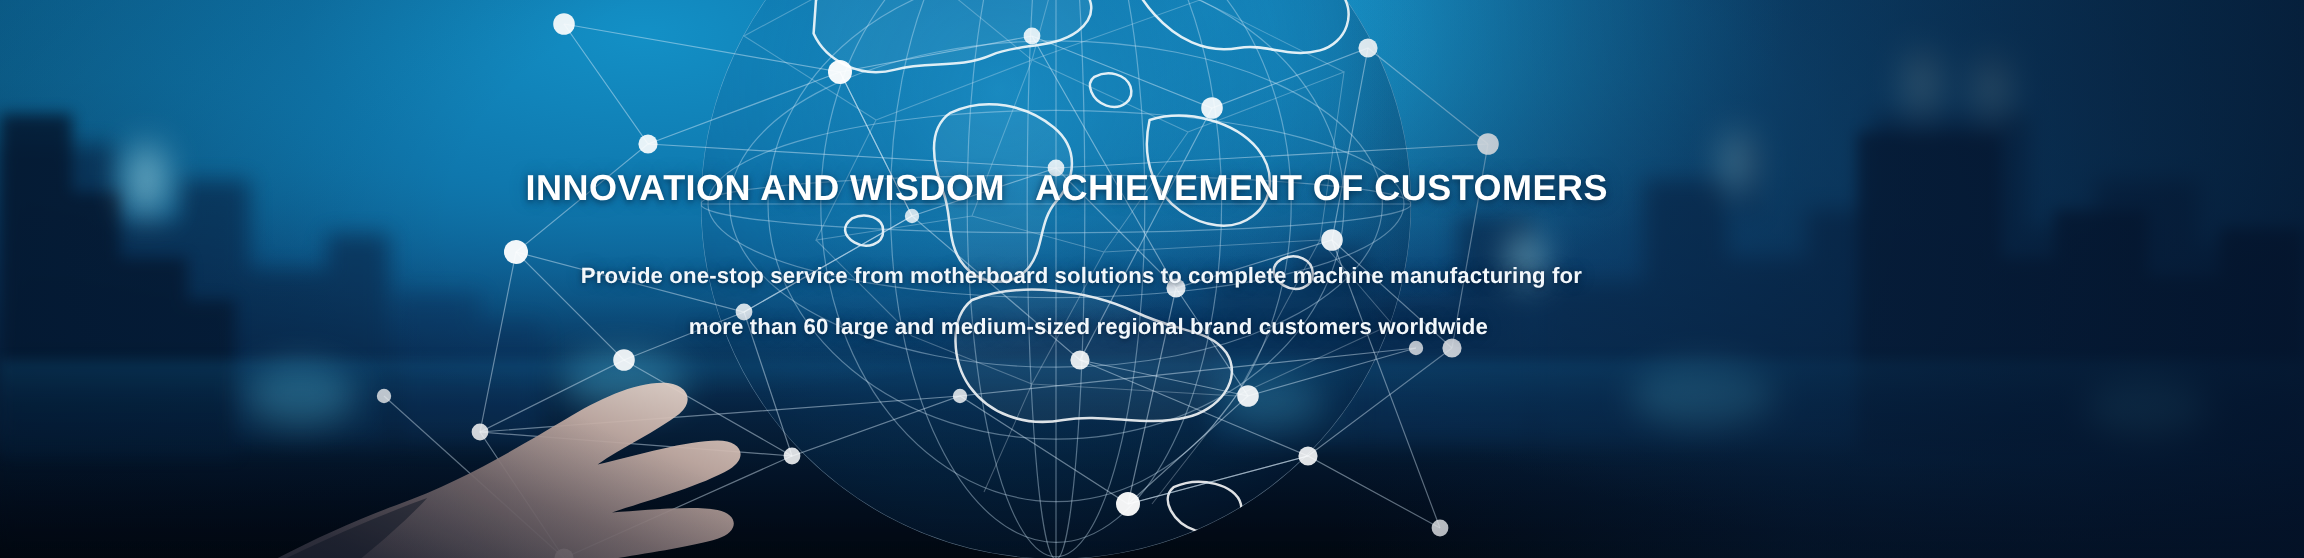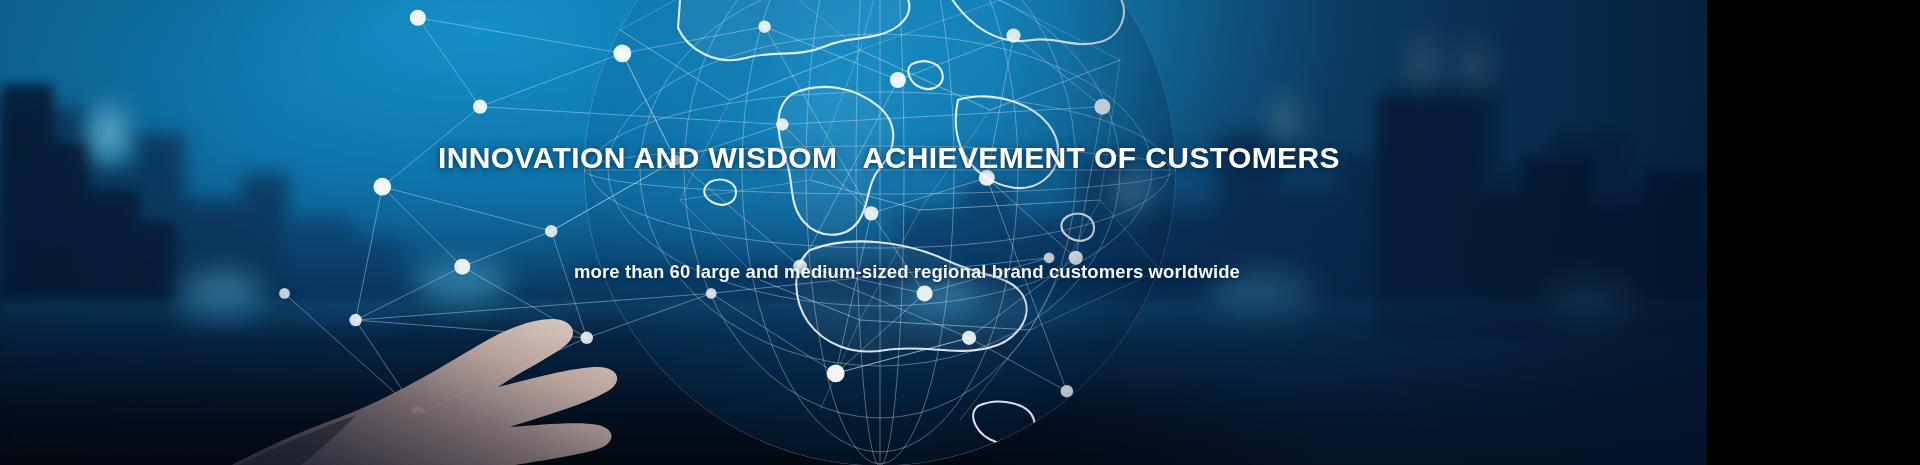--- a/index.html
+++ b/index.html
@@ -2,21 +2,21 @@
 <html><head>
 <meta charset="utf-8">
 <style>
   html, body {
     margin: 0;
     padding: 0;
     background: #000;
   }
   #banner {
     position: relative;
-    width: 1707px;
+    width: 1920px;
     height: 465px;
     overflow: hidden;
     font-family: "Liberation Sans", sans-serif;
     background: #0a1a2e;
   }
   
   .layer { position: absolute; inset: 0; }
 
   #sky {
     background:
@@ -326,16 +326,17 @@
                C336 196 366 198 380 204 C394 210 390 222 372 226 C340 232 260 230 210 230 Z" fill="url(#skin)"></path>
       <path d="M-20 230 C40 198 110 164 176 140 C150 168 110 200 70 230 Z" fill="#141c29" opacity=".55"></path>
     </g>
   </svg>
 
   <div class="layer" id="vignette"></div>
   <div class="layer" id="sky-right-dark"></div>
 
   <div id="copy">
     <h1 id="headline">INNOVATION AND WISDOM   ACHIEVEMENT OF CUSTOMERS</h1>
+    <p class="sub" id="sub-line-1">Provide one-stop service from motherboard solutions to complete machine manufacturing for</p>
     <p class="sub" id="sub-line-2">more than 60 large and medium-sized regional brand customers worldwide</p>
   </div>
 
 </div>
 
 </body></html>

